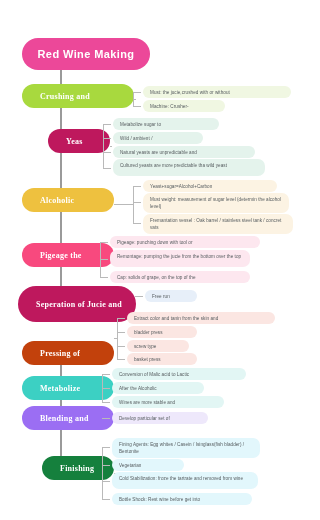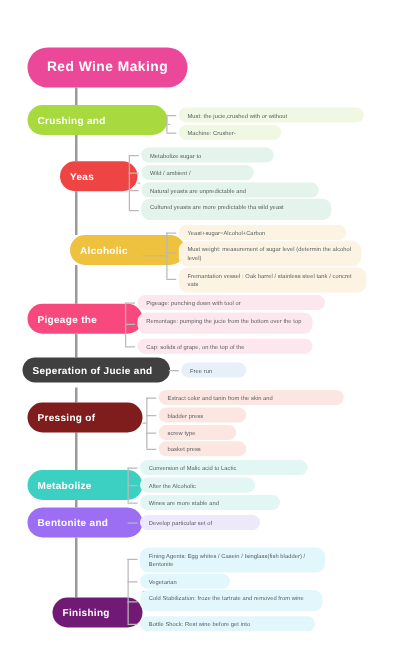--- a/index.html
+++ b/index.html
@@ -41,21 +41,22 @@
     overflow: hidden;
   }
   .node.root {
     font-size: 11px;
     justify-content: center;
     letter-spacing: 0.4px;
   }
   .node.branch {
     font-size: 8px;
     justify-content: flex-start;
-    padding-left: 8px;
+    padding-left: 18px;
+    font-family: Liberation Serif, serif;
   }
   
   .leaf {
     position: absolute;
     box-sizing: border-box;
     border-radius: 999px;
     font-size: 4.6px;
     line-height: 1.55;
     color: #555b5e;
     padding: 2.5px 7px;
@@ -104,34 +105,34 @@
     <div class="node root" style="left: 22px; top: 38px; width: 128px; height: 32px; background: #ec4899;">Red Wine Making</div>
     <div class="node branch" style="left: 22px; top: 84px; width: 112px; height: 24px; background: rgb(168, 217, 62);">Crushing and</div>
     <div class="bracket" style="left: 133px; top: 91.5px; height: 14px; width: 10px;">
       <div class="vbar"></div>
       <div class="hbar" style="top: 0px; width: 8px;"></div>
       <div class="hbar" style="top: 14px; width: 8px;"></div>
     </div>
     <div class="bracket" style="left: 134px; top: 99px; width: 2px; height: 1px; background: rgb(185, 185, 185);"></div>
     <div class="leaf" style="left: 143px; top: 86px; width: 148px; min-height: 11px; background: rgb(240, 247, 226);">Must:  the jucie,crushed with or without</div>
     <div class="leaf" style="left: 143px; top: 100px; width: 82px; min-height: 11px; background: rgb(240, 247, 226);">Machine: Crusher-</div>
-    <div class="node branch" style="left: 48px; top: 129px; width: 62px; height: 24px; background: #ef4444; text-align: right;">Yeas</div>
+    <div class="node branch" style="left: 48px; top: 129px; width: 62px; height: 24px; background: #be185d; text-align: right;">Yeas</div>
     <div class="bracket" style="left: 103px; top: 123.5px; height: 44px; width: 10px;">
       <div class="vbar"></div>
       <div class="hbar" style="top: 0px; width: 8px;"></div>
       <div class="hbar" style="top: 14px; width: 8px;"></div>
       <div class="hbar" style="top: 28px; width: 8px;"></div>
       <div class="hbar" style="top: 44px; width: 8px;"></div>
     </div>
     <div class="bracket" style="left: 110px; top: 146px; width: 2px; height: 1px; background: rgb(185, 185, 185);"></div>
     <div class="leaf" style="left: 113px; top: 118px; width: 106px; min-height: 11px; background: rgb(228, 243, 236);">Metabolize sugar to</div>
     <div class="leaf" style="left: 113px; top: 132px; width: 90px; min-height: 11px; background: rgb(228, 243, 236);">Wild / ambient /</div>
     <div class="leaf" style="left: 113px; top: 146px; width: 142px; min-height: 11px; background: rgb(228, 243, 236);">Natural yeasts are unpredictable and</div>
     <div class="leaf two-line" style="left: 113px; top: 159px; width: 152px; min-height: 17px; background: rgb(228, 243, 236);">Cultured yeasts are more predictable tha wild yeast</div>
-    <div class="node branch" style="left: 22px; top: 188px; width: 92px; height: 24px; background: rgb(238, 193, 63); margin-left: 34px;">Alcoholic</div>
+    <div class="node branch" style="left: 22px; top: 188px; width: 92px; height: 24px; background: rgb(238, 193, 63);">Alcoholic</div>
     <div class="bracket" style="left: 133px; top: 185.5px; height: 37px; width: 10px;">
       <div class="vbar"></div>
       <div class="hbar" style="top: 0px; width: 8px;"></div>
       <div class="hbar" style="top: 16px; width: 8px;"></div>
       <div class="hbar" style="top: 37px; width: 8px;"></div>
     </div>
     <div class="bracket" style="left: 114px; top: 204px; width: 19px; height: 1px; background: rgb(185, 185, 185);"></div>
     <div class="leaf" style="left: 143px; top: 180px; width: 134px; min-height: 11px; background: rgb(252, 243, 227);">Yeast+sugar=Alcohol+Carbon</div>
     <div class="leaf two-line" style="left: 143px; top: 193px; width: 146px; min-height: 17px; background: rgb(252, 243, 227);">Must weight: measurement of sugar level (determin the alcohol level)</div>
     <div class="leaf two-line" style="left: 143px; top: 214px; width: 150px; min-height: 17px; background: rgb(252, 243, 227);">Fremantation vessel : Oak barrel / stainless steel tank / concret vats</div>
@@ -139,27 +140,27 @@
     <div class="bracket" style="left: 100px; top: 241.5px; height: 35px; width: 10px;">
       <div class="vbar"></div>
       <div class="hbar" style="top: 0px; width: 8px;"></div>
       <div class="hbar" style="top: 17px; width: 8px;"></div>
       <div class="hbar" style="top: 35px; width: 8px;"></div>
     </div>
     <div class="bracket" style="left: 114px; top: 259px; width: 2px; height: 1px; background: rgb(185, 185, 185);"></div>
     <div class="leaf" style="left: 110px; top: 236px; width: 150px; min-height: 11px; background: rgb(253, 231, 239);">Pigeage: punching down with tool or</div>
     <div class="leaf two-line" style="left: 110px; top: 250px; width: 140px; min-height: 17px; background: rgb(253, 231, 239);">Remontage: pumping the jucie from the bottom over the top</div>
     <div class="leaf" style="left: 110px; top: 271px; width: 140px; min-height: 11px; background: rgb(253, 231, 239);">Cap: solids of grape, on the top of the</div>
-    <div class="node branch" style="left: 18px; top: 286px; width: 118px; height: 20px; background: #404040;">Seperation of Jucie and</div>
+    <div class="node branch" style="left: 18px; top: 286px; width: 118px; height: 36px; background: #be185d;">Seperation of Jucie and</div>
     <div class="bracket" style="left: 135px; top: 295.5px; height: 1px; width: 10px;">
       <div class="hbar" style="top: 0px; width: 8px;"></div>
     </div>
     <div class="bracket" style="left: 140px; top: 296px; width: 2px; height: 1px; background: rgb(185, 185, 185);"></div>
     <div class="leaf" style="left: 145px; top: 290px; width: 52px; min-height: 11px; background: rgb(231, 239, 249);">Free run</div>
-    <div class="node branch" style="left: 22px; top: 322px; width: 92px; height: 24px; background: #7f1d1d;">Pressing of</div>
+    <div class="node branch" style="left: 22px; top: 341px; width: 92px; height: 24px; background: #c2410c;">Pressing of</div>
     <div class="bracket" style="left: 117px; top: 317.5px; height: 41px; width: 10px;">
       <div class="vbar"></div>
       <div class="hbar" style="top: 0px; width: 8px;"></div>
       <div class="hbar" style="top: 14px; width: 8px;"></div>
       <div class="hbar" style="top: 28px; width: 8px;"></div>
       <div class="hbar" style="top: 41px; width: 8px;"></div>
     </div>
     <div class="bracket" style="left: 114px; top: 338px; width: 3px; height: 1px; background: rgb(185, 185, 185);"></div>
     <div class="leaf" style="left: 127px; top: 312px; width: 148px; min-height: 11px; background: rgb(251, 230, 226);">Extract color and tanin from the skin and</div>
     <div class="leaf" style="left: 127px; top: 326px; width: 70px; min-height: 11px; background: rgb(251, 230, 226);">bladder press</div>
@@ -169,27 +170,27 @@
     <div class="bracket" style="left: 102px; top: 373.5px; height: 28px; width: 10px;">
       <div class="vbar"></div>
       <div class="hbar" style="top: 0px; width: 8px;"></div>
       <div class="hbar" style="top: 14px; width: 8px;"></div>
       <div class="hbar" style="top: 28px; width: 8px;"></div>
     </div>
     <div class="bracket" style="left: 114px; top: 388px; width: 2px; height: 1px; background: rgb(185, 185, 185);"></div>
     <div class="leaf" style="left: 112px; top: 368px; width: 134px; min-height: 11px; background: rgb(226, 246, 244);">Conversion of Malic acid to Lactic</div>
     <div class="leaf" style="left: 112px; top: 382px; width: 92px; min-height: 11px; background: rgb(226, 246, 244);">After the Alcoholic</div>
     <div class="leaf" style="left: 112px; top: 396px; width: 112px; min-height: 11px; background: rgb(226, 246, 244);">Wines are more stable and</div>
-    <div class="node branch" style="left: 22px; top: 406px; width: 92px; height: 24px; background: rgb(155, 110, 243);">Bentonite and</div>
+    <div class="node branch" style="left: 22px; top: 406px; width: 92px; height: 24px; background: rgb(155, 110, 243);">Blending and</div>
     <div class="bracket" style="left: 102px; top: 417.5px; height: 1px; width: 10px;">
       <div class="hbar" style="top: 0px; width: 8px;"></div>
     </div>
     <div class="bracket" style="left: 114px; top: 418px; width: 2px; height: 1px; background: rgb(185, 185, 185);"></div>
     <div class="leaf" style="left: 112px; top: 412px; width: 96px; min-height: 11px; background: rgb(238, 232, 251);">Develop particular set of</div>
-    <div class="node branch" style="left: 42px; top: 478px; width: 72px; height: 24px; background: #701a75;">Finishing</div>
+    <div class="node branch" style="left: 42px; top: 456px; width: 72px; height: 24px; background: #15803d;">Finishing</div>
     <div class="bracket" style="left: 102px; top: 446.5px; height: 52px; width: 10px;">
       <div class="vbar"></div>
       <div class="hbar" style="top: 0px; width: 8px;"></div>
       <div class="hbar" style="top: 18px; width: 8px;"></div>
       <div class="hbar" style="top: 34px; width: 8px;"></div>
       <div class="hbar" style="top: 52px; width: 8px;"></div>
     </div>
     <div class="bracket" style="left: 114px; top: 473px; width: 2px; height: 1px; background: rgb(185, 185, 185);"></div>
     <div class="leaf two-line" style="left: 112px; top: 438px; width: 148px; min-height: 17px; background: rgb(226, 247, 252);">Fining Agents: Egg whites / Casein / Isinglass(fish bladder) / Bentonite</div>
     <div class="leaf" style="left: 112px; top: 459px; width: 72px; min-height: 11px; background: rgb(226, 247, 252);">Vegetarian</div>

